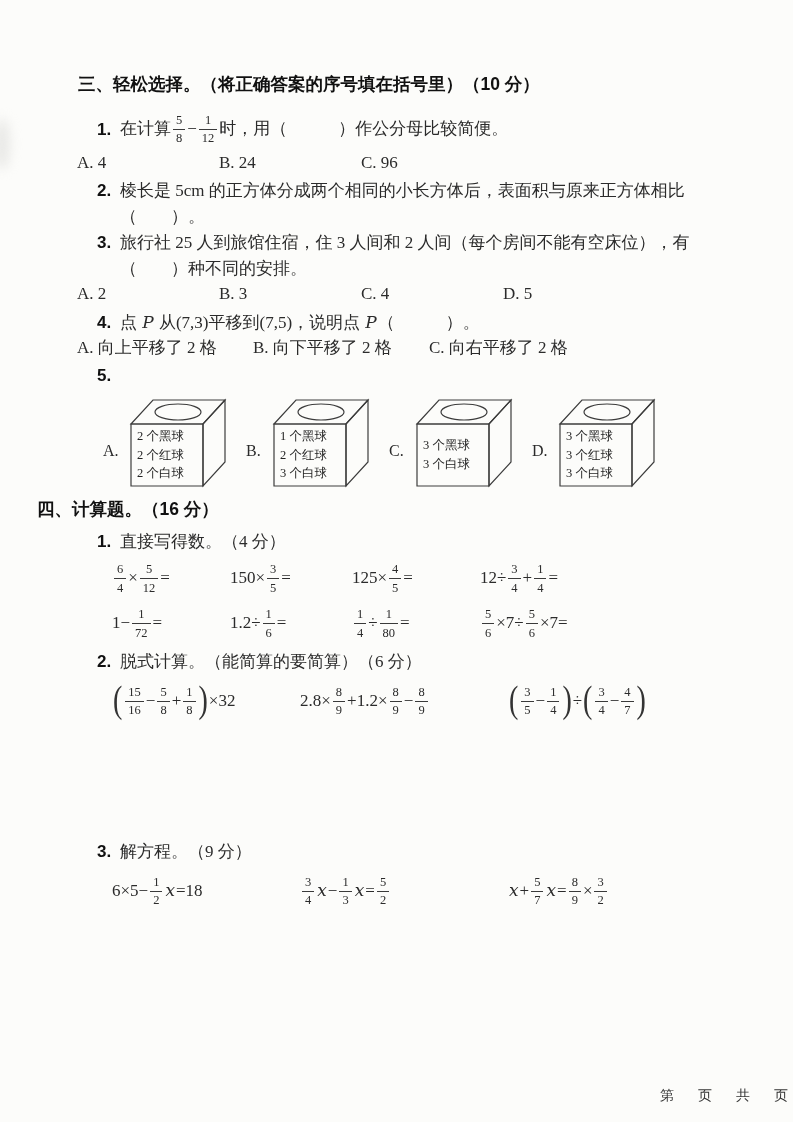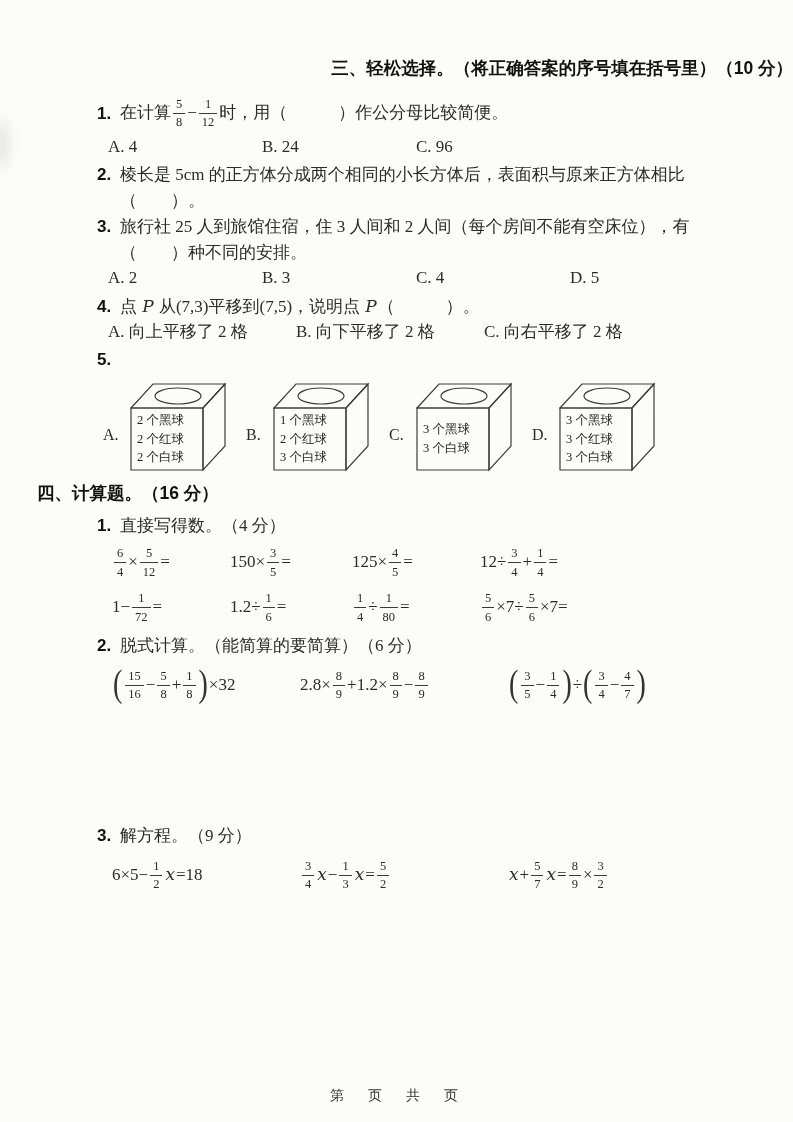--- a/index.html
+++ b/index.html
@@ -17,32 +17,32 @@
   
   .scan-smudge {
     position:absolute; left:-6px; top:118px; width:16px; height:52px;
     background:#d9d9d6; border-radius:50%; filter:blur(6px); opacity:.55;
   }
   .sec-heading {
     font-family:"Liberation Sans","DejaVu Sans",sans-serif;
     font-weight:bold; font-size:17.5px; color:#111;
     padding-left:78px;
   }
-  .h1st { padding-top:56px; margin-bottom:13px;text-align:right; }
+  .h1st { padding-top:72px; margin-bottom:13px; }
   .h2nd { margin-top:8px; margin-bottom:8px;padding-left:37px; }
 
   .qline { display:flex; align-items:center; padding-left:97px; line-height:26px; min-height:26px; }
   .qnum {
     font-family:"Liberation Sans","DejaVu Sans",sans-serif;
     font-weight:bold; color:#111; width:23px; flex:none;
   }
   .qtext { }
   .mathline { min-height:42px; }
   .contline { padding-left:120px; line-height:26px; }
-  .opts { display:flex; padding-left:108px; line-height:24px; margin-bottom:3px;gap:12px; }
+  .opts { display:flex; padding-left:77px; line-height:24px; margin-bottom:3px; }
   .opts span { width:142px; flex:none; }
   .opts.wide span { width:176px; }
   .opts span:last-child { width:auto; }
 
   
   .frac { display:inline-flex; flex-direction:column; align-items:center; vertical-align:middle; margin:0 2px; line-height:1; transform:translateY(-1px); }
   .fnum { display:block; font-size:12.5px; padding:0 3px 2.5px; }
   .fden { display:block; font-size:12.5px; padding:2.5px 3px 0; border-top:1px solid #3a3a3a; }
   .bigparen { display:inline-block; font-size:28px; line-height:1; transform:scaleY(1.35); vertical-align:-3px; margin:0 1px; color:#333; font-weight:400; }
   i.mvar { font-family:"DejaVu Serif","Liberation Serif",serif; font-style:italic; padding:0 1px; }
@@ -59,21 +59,21 @@
     font-size:12.5px; line-height:1.5; padding-left:3px; color:#222;
   }
 
   
   .calc-row1 { display:grid; grid-template-columns:118px 122px 128px auto; padding-left:112px; align-items:center; height:45px; }
   .calc-row2 { display:grid; grid-template-columns:188px 208px auto; padding-left:112px; align-items:center; height:50px; }
   .subtitle { display:flex; padding-left:97px; line-height:26px; margin-top:2px; margin-bottom:2px; }
   .workspace { height:110px; }
   .footer {
     position:absolute; bottom:17px; left:0; width:100%;
-    text-align:center; font-size:14px; color:#333; letter-spacing:5px;
+    text-align:right; font-size:14px; color:#333; letter-spacing:5px;
   }
 </style>
 </head>
 <body>
 
 <div class="page">
   <div class="scan-smudge"></div>
 
   <div class="sec-heading h1st">三、轻松选择。（将正确答案的序号填在括号里）（10 分）</div>
 

